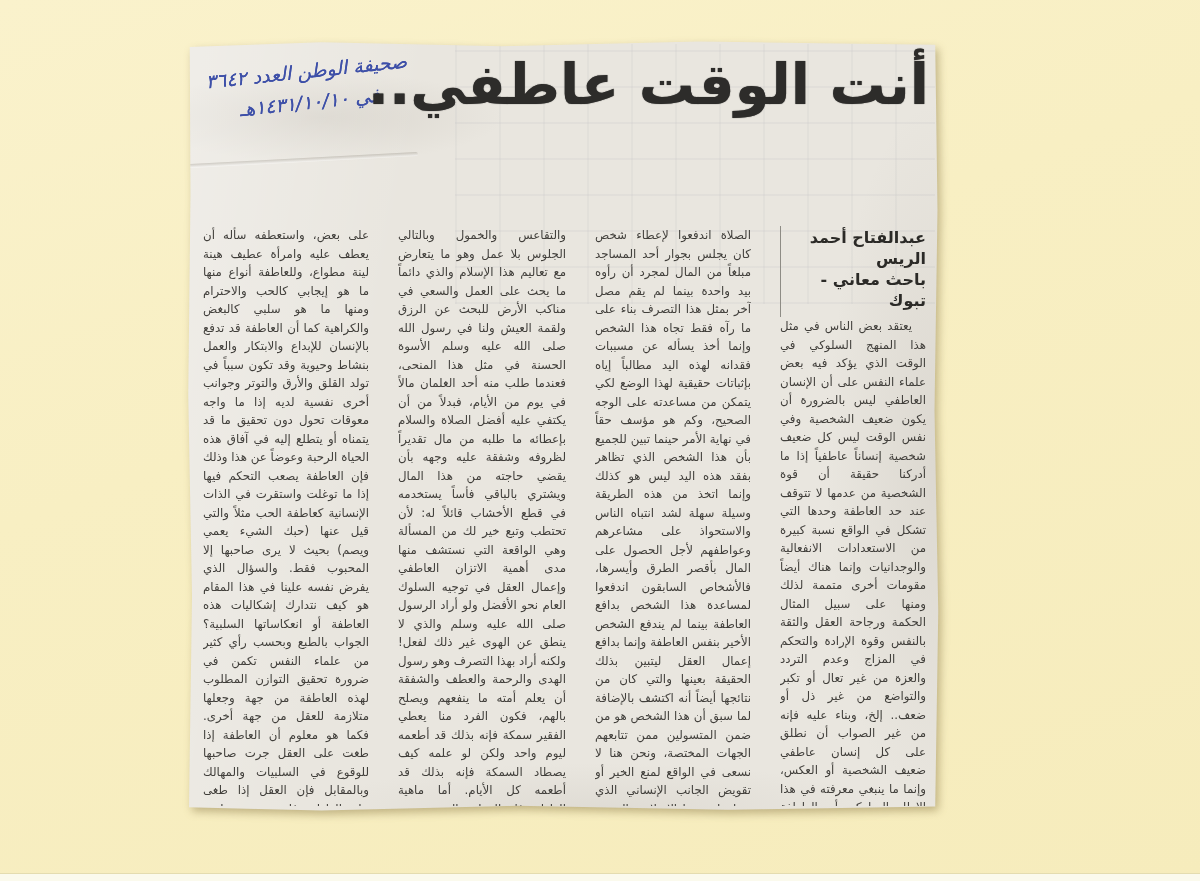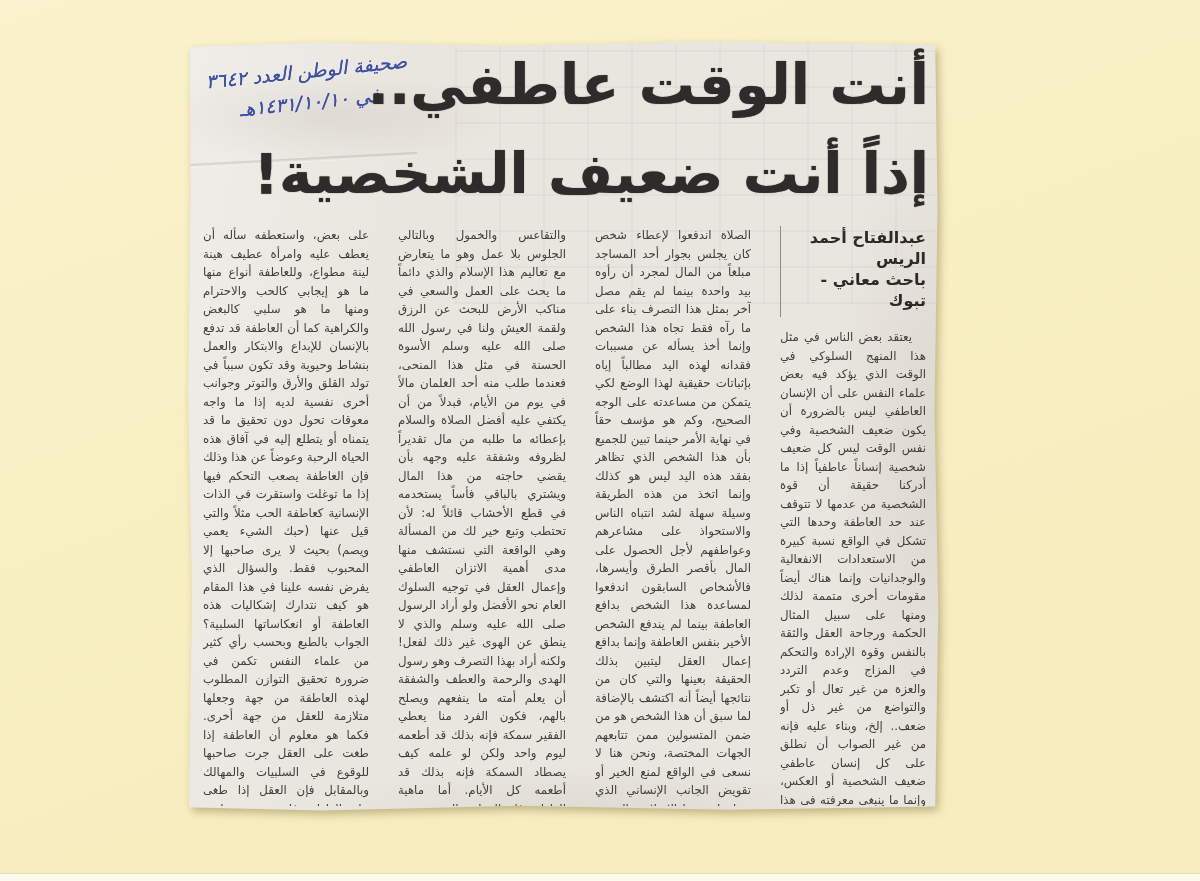--- a/index.html
+++ b/index.html
@@ -64,41 +64,40 @@
   .col-2{width:156px;flex:none;}
   .col-3{width:168px;flex:none;}
   .col-4{width:166px;flex:none;}
   .col p{
     margin:0;font-size:11.8px;line-height:18.5px;
     text-align:justify;color:#413f3b;
   }
   .col p.lead{text-indent:14px;}
   .byline{
     border-left:1.5px solid #8e8c85;
-    padding:1px 0 6px 6px;margin-bottom:11px;
+    padding:1px 0 6px 6px;margin-bottom:0;
     font-weight:bold;font-size:16px;line-height:21px;color:#2b2a27;
     text-align:right;
   }
 </style>
 </head>
 <body>
 
 <div class="clipping">
   <div class="paper">
     <div class="ghost-print"></div>
     <div class="crease"></div>
 
     <div class="handwriting">
       <div>صحيفة الوطن العدد ٣٦٤٢</div>
       <div>في ١٤٣١/١٠/١٠هـ</div>
     </div>
 
     <div class="headline">
       <div>أنت الوقت عاطفي..</div>
-      <div>إذاً أنت ضعيف الشخصية!</div>
     </div>
 
     <div class="body-text">
       <div class="col col-1">
         <div class="byline">
           <div>عبدالفتاح أحمد الريس</div>
           <div>باحث معاني - تبوك</div>
         </div>
         <p class="lead">يعتقد بعض الناس في مثل هذا المنهج السلوكي في الوقت الذي يؤكد فيه بعض علماء النفس على أن الإنسان العاطفي ليس بالضرورة أن يكون ضعيف الشخصية وفي نفس الوقت ليس كل ضعيف شخصية إنساناً عاطفياً إذا ما أدركنا حقيقة أن قوة الشخصية من عدمها لا تتوقف عند حد العاطفة وحدها التي تشكل في الواقع نسبة كبيرة من الاستعدادات الانفعالية والوجدانيات وإنما هناك أيضاً مقومات أخرى متممة لذلك ومنها على سبيل المثال الحكمة ورجاحة العقل والثقة بالنفس وقوة الإرادة والتحكم في المزاج وعدم التردد والعزة من غير تعال أو تكبر والتواضع من غير ذل أو ضعف.. إلخ، وبناء عليه فإنه من غير الصواب أن نطلق على كل إنسان عاطفي ضعيف الشخصية أو العكس، وإنما ما ينبغي معرفته في هذا الإطار السلوكي أن العاطفة إذا ما تغلبت على العقل وما يدور في كنهه من مدركات وتدبر وتفكر فإن صاحبها غالباً ما ينتج عنه تصرف ناقص أو غير مناسب أو غير صحيح وهذا ما يلاحظ في ممارسات كثير من الناس فمن المواقف التي رأيناها ذات مرة في هذا الخصوص أن عدداً من المصلين وبعد انقضائهم من</p>
       </div>

